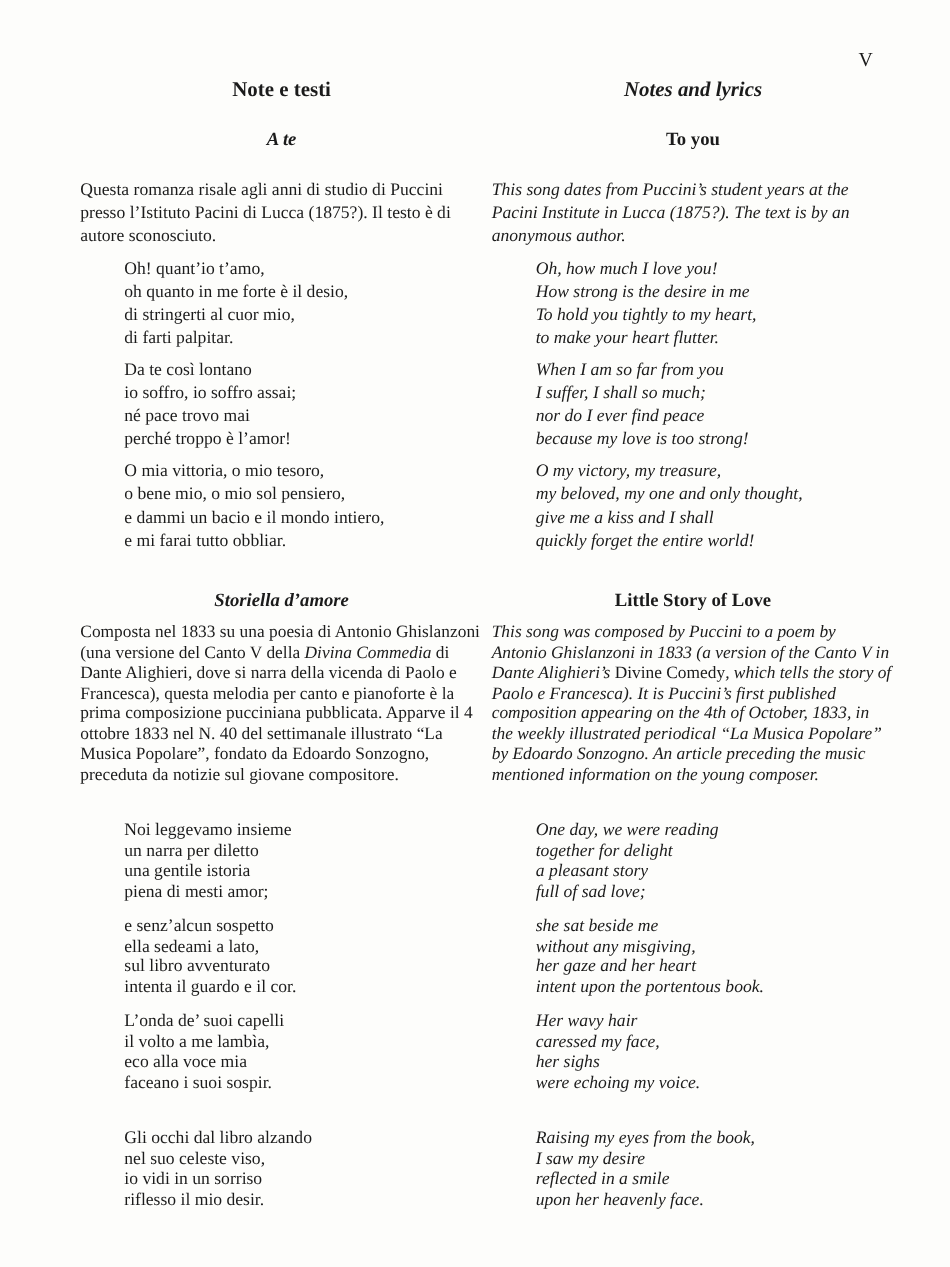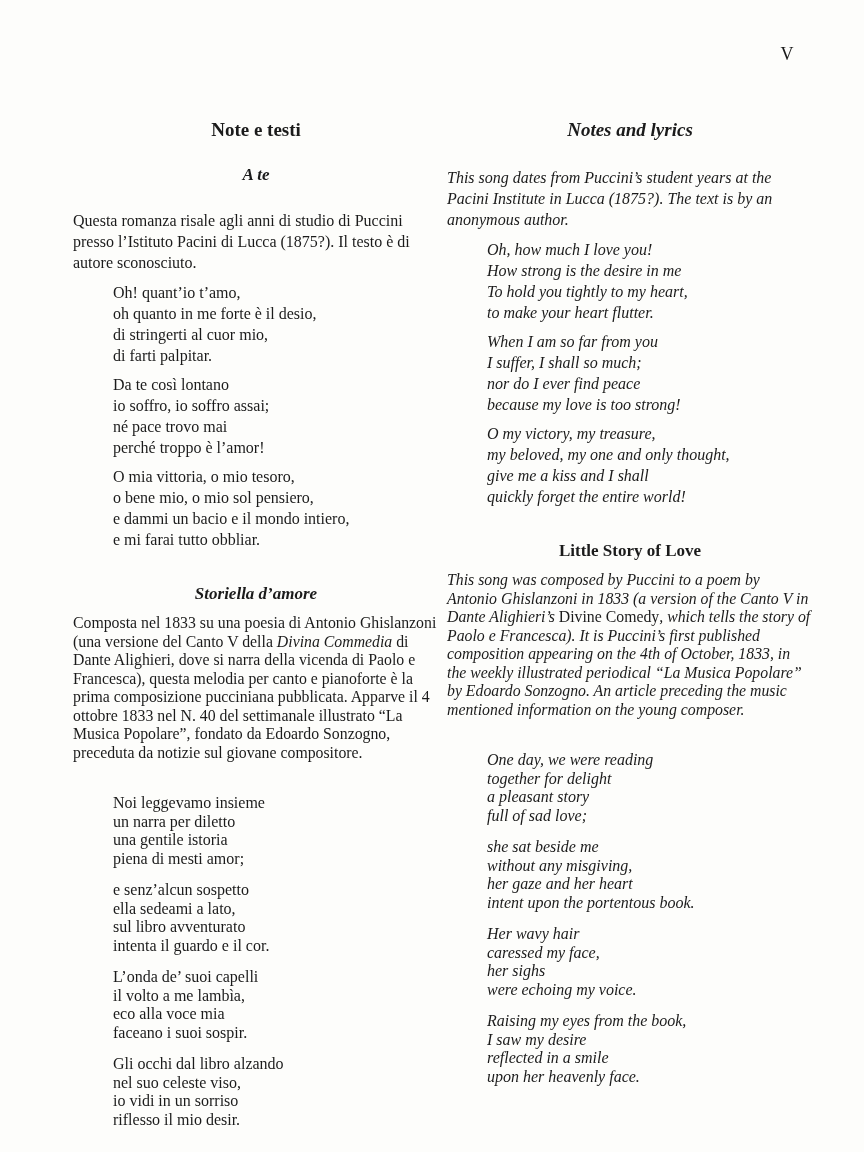--- a/index.html
+++ b/index.html
@@ -11,21 +11,21 @@
     color:#1b1b1b;
     font-family:"Liberation Serif","DejaVu Serif",serif;
     overflow:hidden;
   }
   .page-number{
     position:absolute;top:44px;right:70px;
     font-size:18px;letter-spacing:.5px;
   }
   .columns{
     display:flex;
-    padding:118px 50px 0 73px;
+    padding:70px 50px 0 73px;
     gap:8px;
   }
   .col{width:366px;font-size:16px;}
   .col-right{font-style:italic;}
   .col-title{
     margin:0;text-align:center;
     font-size:19px;font-weight:bold;line-height:24px;
   }
   .col-right .col-title{font-style:italic;}
   .song-title{
@@ -34,21 +34,21 @@
   }
   .col-left .song-title{font-style:italic;}
   .col-right .song-title{font-style:normal;}
   .intro{margin:25px 0 0 0;line-height:21px;}
   .stanza{padding-left:40px;line-height:21px;}
   .sec1 .stanza{margin-top:8px;}
   .sec1 .stanza:first-of-type{margin-top:9px;}
   .sec2 .song-title{margin-top:33px;}
   .sec2 .intro{margin-top:10px;line-height:18.5px;min-height:167px;font-size:15.8px;}
   .sec2 .stanza{line-height:18.5px;margin-top:13px;}
-  .sec2 .stanza.gap-lg{margin-top:13px;}
+  .sec2 .stanza.gap-lg{margin-top:32px;}
   
   .col-left .em{font-style:italic;}
   .col-right .em{font-style:normal;}
   .plate{
     position:absolute;left:0;right:0;top:1158px;
     text-align:center;font-size:15px;letter-spacing:1px;
   }
 </style>
 </head>
 <body>
@@ -112,20 +112,21 @@
             <div class="line">io vidi in un sorriso</div>
             <div class="line">riflesso il mio desir.</div>
           </div>
       </section>
     </div>
 
     <div class="col col-right">
       <h1 class="col-title">Notes and lyrics</h1>
 
       <section class="sec1">
+        <h2 class="song-title">To you</h2>
         <p class="intro"><span class="run">This song dates from Puccini’s student years at the Pacini Institute in Lucca (1875?). The text is by an anonymous author.</span></p>
         <div class="stanza">
             <div class="line">Oh, how much I love you!</div>
             <div class="line">How strong is the desire in me</div>
             <div class="line">To hold you tightly to my heart,</div>
             <div class="line">to make your heart flutter.</div>
           </div>
         <div class="stanza">
             <div class="line">When I am so far from you</div>
             <div class="line">I suffer, I shall so much;</div>

